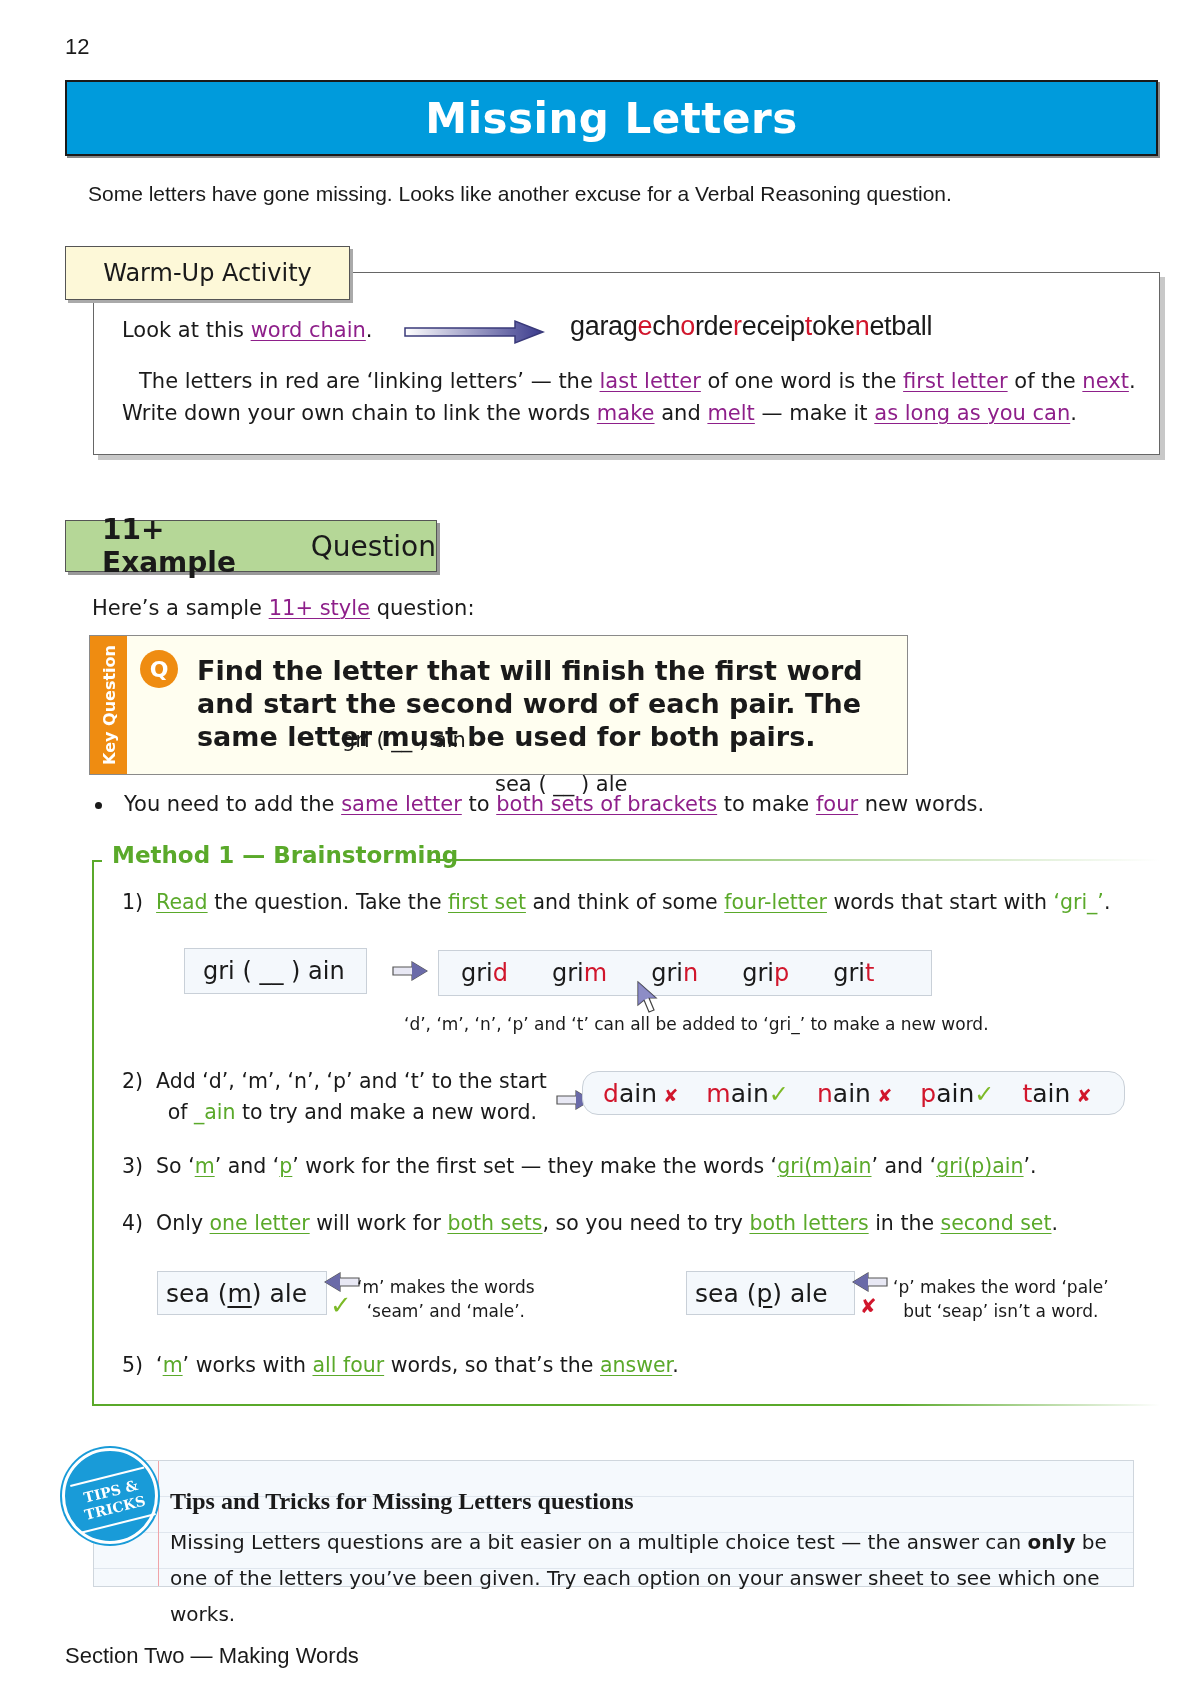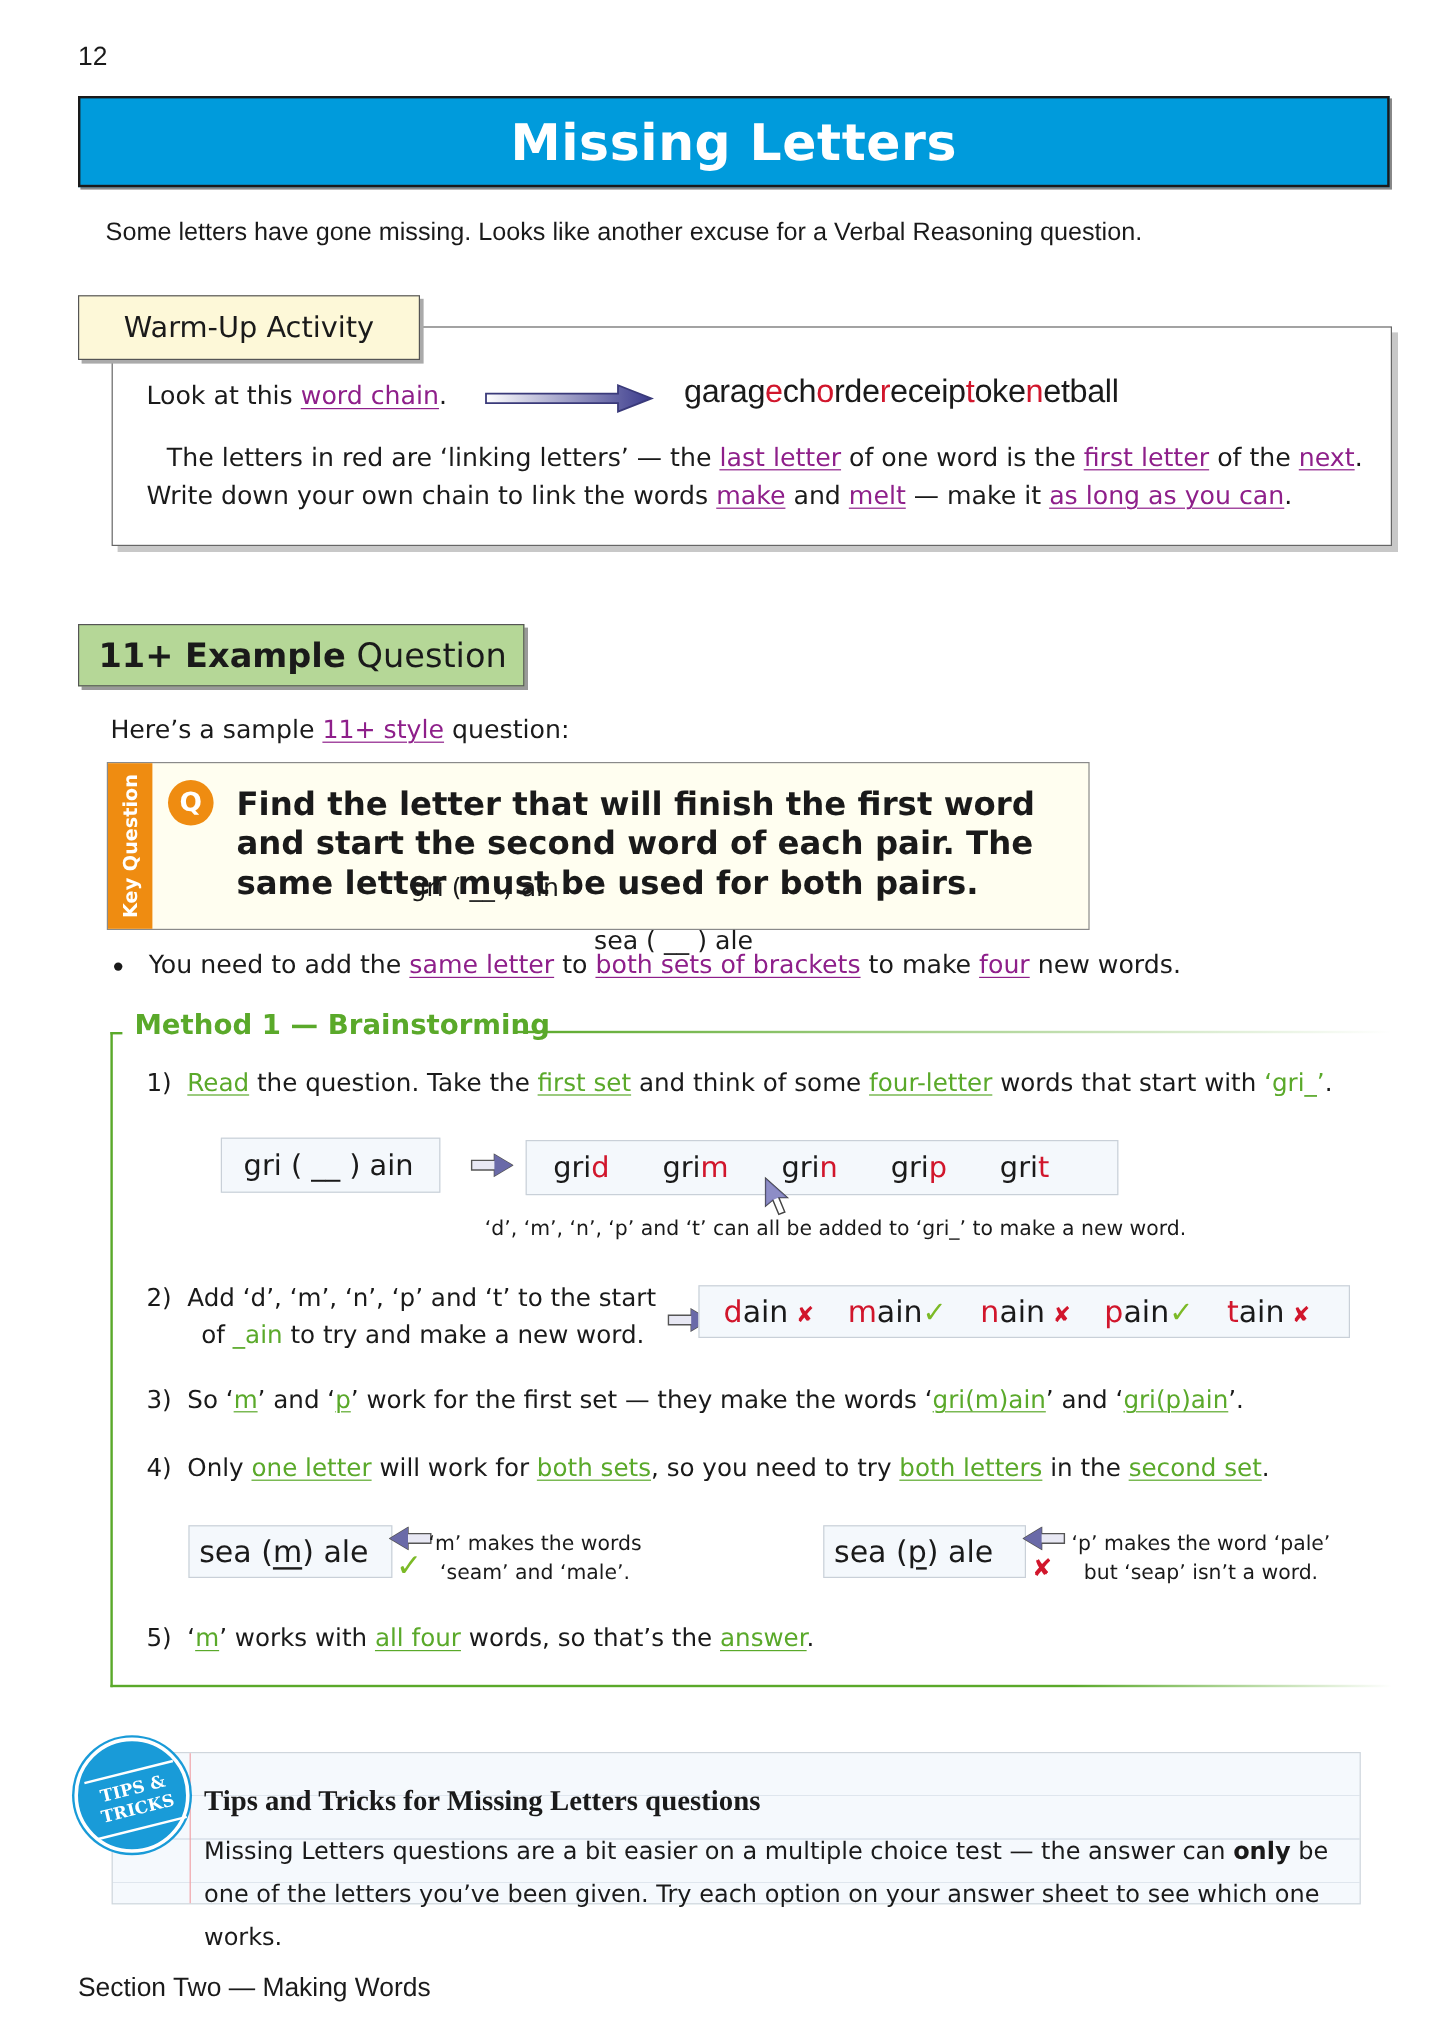--- a/index.html
+++ b/index.html
@@ -19,21 +19,21 @@
 
   .warm-box { left: 93px; top: 272px; width: 1067px; height: 183px; border: 1.5px solid #666;
               box-shadow: 5px 5px 0 #c8c8c8; background: #fff; box-sizing: border-box; }
   .warm-label { left: 65px; top: 246px; width: 285px; height: 54px; background: #fdf8d8; border: 1.5px solid #555;
                 box-shadow: 3px 3px 0 #aaa; box-sizing: border-box; display: flex; align-items: center; justify-content: center;
                 font-size: 24px; font-family: "DejaVu Sans", sans-serif; }
   .warm-text { font-size: 21px; font-family: "DejaVu Sans", sans-serif; }
   .chain { left: 570px; top: 311px; font-size: 27px; font-family: Liberation Sans, sans-serif; letter-spacing: -0.3px; }
 
   .ex-label { left: 65px; top: 520px; width: 372px; height: 52px; background: #b5d797; border: 1.5px solid #555;
-              box-shadow: 3px 3px 0 #999; box-sizing: border-box; display: flex; align-items: center; padding-left: 16px;
+              box-shadow: 3px 3px 0 #999; box-sizing: border-box; display: flex; align-items: center; padding-left: 36px;
               font-size: 28px; font-family: "DejaVu Sans", sans-serif; }
   .ex-label b { font-weight: bold; margin-right: 9px; }
 
   .sample { left: 92px; top: 596px; font-size: 21px; font-family: "DejaVu Sans", sans-serif; }
   .kq-box { left: 89px; top: 635px; width: 819px; height: 140px; background: #fffef0; border: 1.5px solid #8a8a8a; box-sizing: border-box; }
   .kq-strip { left: 0; top: 0; width: 37px; height: 100%; background: #ef8c11; }
   .kq-strip span { position: absolute; left: 50%; top: 50%; transform: translate(-50%,-50%) rotate(-90deg);
                    white-space: nowrap; color: #fff; font-weight: bold; font-size: 16px; font-family: "DejaVu Sans", sans-serif; }
   .kq-q { left: 50px; top: 14px; width: 38px; height: 38px; border-radius: 50%; background: #ef8c11; color: #fff;
           font-weight: bold; font-size: 22px; display: flex; align-items: center; justify-content: center; }
@@ -161,21 +161,21 @@
 <div class="abs caption" style="left:404px; top:1014px;">‘d’, ‘m’, ‘n’, ‘p’ and ‘t’ can all be added to ‘gri_’ to make a new word.</div>
 
 <div class="abs step" style="left:122px; top:1066px; line-height:31px;text-align:center;">
   <div><span>2)</span>&nbsp;&nbsp;<span>Add ‘d’, ‘m’, ‘n’, ‘p’ and ‘t’ to the start</span></div>
   <div style="padding-left:36px;"><span>of </span><span class="green">_ain</span><span> to try and make a new word.</span></div>
 </div>
 <svg class="abs arrow-small" style="left:556px; top:1090px;" viewBox="0 0 36 20">
   <path d="M1 6 H20 V1 L35 10 L20 19 V14 H1 Z" fill="#e8e8f4" stroke="#555" stroke-width="1.2"></path>
   <path d="M20 1 L35 10 L20 19 Z" fill="#6a6aa8"></path>
 </svg>
-<div class="abs wbox" style="left:582px; top:1071px; width:543px; height:44px; padding-left:20px; font-size:25px; gap:28px;" id="ainwords">
+<div class="abs wbox" style="left:582px; top:1071px; width:543px; height:44px; padding-left:20px; font-size:25px; gap:28px;border-radius:16px;" id="ainwords">
     <span><span class="red">d</span><span>ain</span><span class="mark-x" style="font-size: 18px;"> ✘</span></span>
     <span><span class="red">m</span><span>ain</span><span class="mark-check" style="font-size: 24px;">✓</span></span>
     <span><span class="red">n</span><span>ain</span><span class="mark-x" style="font-size: 18px;"> ✘</span></span>
     <span><span class="red">p</span><span>ain</span><span class="mark-check" style="font-size: 24px;">✓</span></span>
     <span><span class="red">t</span><span>ain</span><span class="mark-x" style="font-size: 18px;"> ✘</span></span>
   </div>
 
 <div class="abs step" style="left:122px; top:1154px;">
   <span>3)</span>&nbsp;&nbsp;<span>So ‘</span><span class="u-green">m</span><span>’ and ‘</span><span class="u-green">p</span><span>’ work for the first set — they make the words ‘</span><span class="u-green">gri(m)ain</span><span>’ and ‘</span><span class="u-green">gri(p)ain</span><span>’.</span>
 </div>

